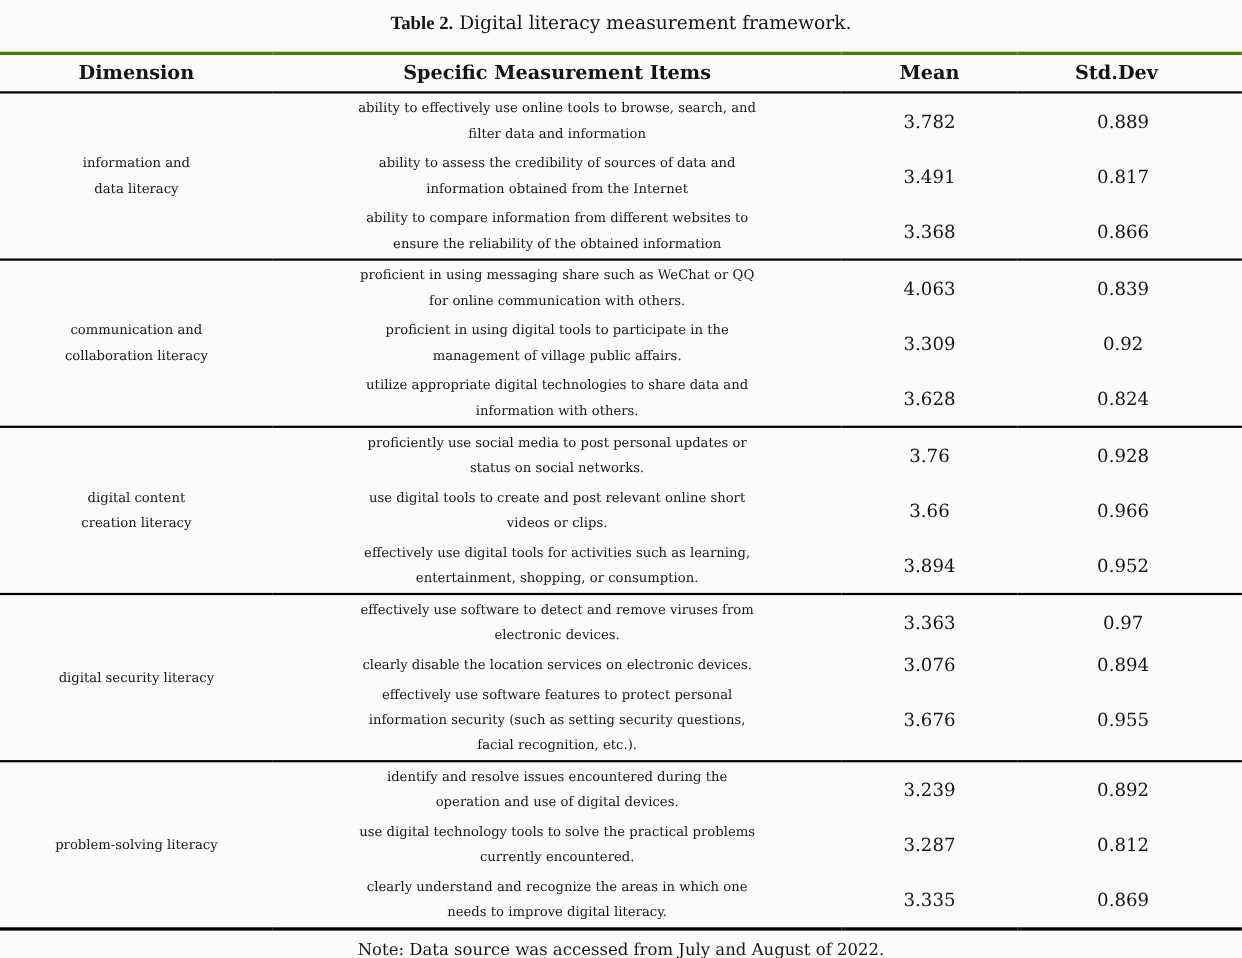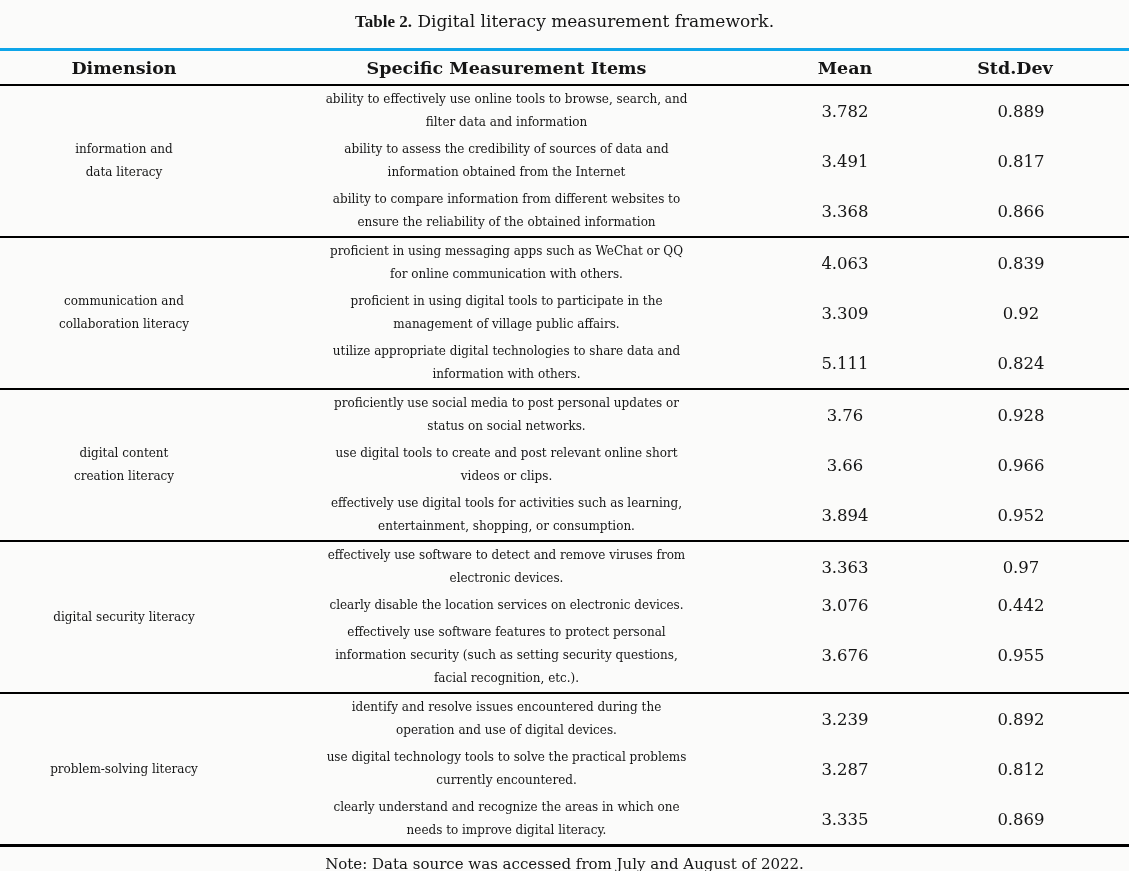--- a/index.html
+++ b/index.html
@@ -19,21 +19,21 @@
     font-size: 17px;
     line-height: 24px;
     margin-bottom: 14px;
   }
   .cap-label { font-weight: bold; font-family: Liberation Serif, serif; }
 
   table.tbl {
     width: 100%;
     table-layout: fixed;
     border-collapse: collapse;
-    border-top: 3px solid #0ea5e9;
+    border-top: 3px solid #4d7c0f;
     border-bottom: 3px solid #000;
     border-radius: 16px;
   }
   thead th {
     font-weight: bold;
     font-size: 17.5px;
     padding: 7px 4px 6px 4px;
     border-bottom: 2px solid #000;
     text-align: center;
   }
@@ -103,35 +103,35 @@
 ensure the reliability of the obtained information</td>
         <td class="num mean">3.368</td>
         <td class="num std">0.866</td>
       </tr>
     </tbody>
 
     <tbody>
       <tr>
         <td class="dim" rowspan="3">communication and
 collaboration literacy</td>
-        <td class="item">proficient in using messaging apps such as WeChat or QQ
+        <td class="item">proficient in using messaging share such as WeChat or QQ
 for online communication with others.</td>
         <td class="num mean">4.063</td>
         <td class="num std">0.839</td>
       </tr>
       <tr>
         <td class="item">proficient in using digital tools to participate in the
 management of village public affairs.</td>
         <td class="num mean">3.309</td>
         <td class="num std">0.92</td>
       </tr>
       <tr>
         <td class="item">utilize appropriate digital technologies to share data and
 information with others.</td>
-        <td class="num mean">5.111</td>
+        <td class="num mean">3.628</td>
         <td class="num std">0.824</td>
       </tr>
     </tbody>
 
     <tbody>
       <tr>
         <td class="dim" rowspan="3">digital content
 creation literacy</td>
         <td class="item">proficiently use social media to post personal updates or
 status on social networks.</td>
@@ -156,21 +156,21 @@
       <tr>
         <td class="dim" rowspan="3">digital security literacy</td>
         <td class="item">effectively use software to detect and remove viruses from
 electronic devices.</td>
         <td class="num mean">3.363</td>
         <td class="num std">0.97</td>
       </tr>
       <tr>
         <td class="item">clearly disable the location services on electronic devices.</td>
         <td class="num mean">3.076</td>
-        <td class="num std">0.442</td>
+        <td class="num std">0.894</td>
       </tr>
       <tr>
         <td class="item">effectively use software features to protect personal
 information security (such as setting security questions,
 facial recognition, etc.).</td>
         <td class="num mean">3.676</td>
         <td class="num std">0.955</td>
       </tr>
     </tbody>
 

